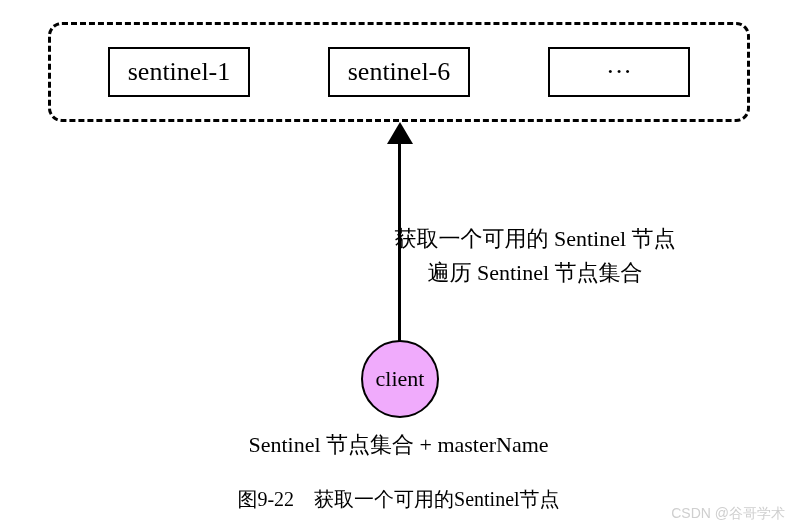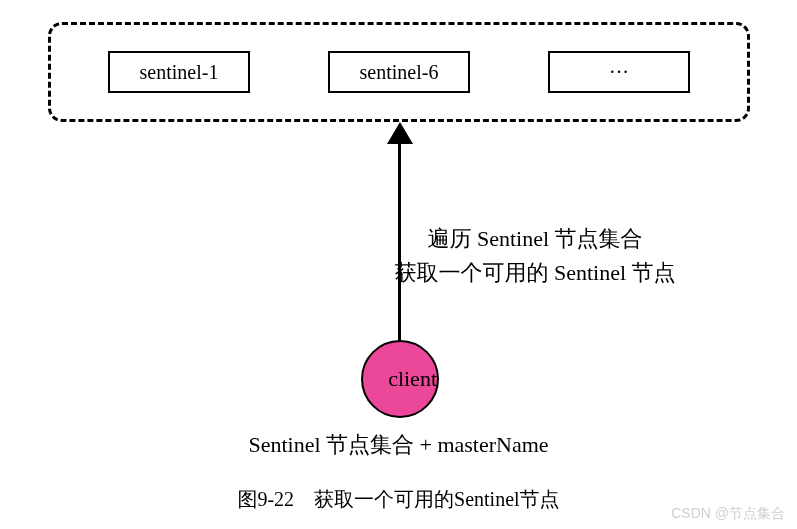--- a/index.html
+++ b/index.html
@@ -19,26 +19,26 @@
     border: 3px dashed #000;
     border-radius: 14px;
     display: flex;
     align-items: center;
     justify-content: space-around;
     padding: 0 18px;
   }
   .node-box {
     border: 2px solid #000;
     background: #fff;
-    height: 42px;
+    height: 50px;
     width: 142px;
     display: flex;
     align-items: center;
     justify-content: center;
-    font-size: 20px;
+    font-size: 26px;
   }
   .arrow-line {
     position: absolute;
     left: 398px;
     top: 129px;
     width: 3px;
     height: 212px;
     background: #000;
   }
   .arrow-head {
@@ -61,24 +61,24 @@
     text-align: center;
   }
   .client-circle {
     position: absolute;
     left: 361px;
     top: 340px;
     width: 78px;
     height: 78px;
     border: 2px solid #000;
     border-radius: 50%;
-    background: #ec4899;
+    background: #f0abfc;
     display: flex;
     align-items: center;
-    justify-content: flex-end;
+    justify-content: center;
     font-size: 22px;
   }
   .below-label {
     position: absolute;
     left: 0;
     top: 430px;
     width: 797px;
     text-align: center;
     font-size: 22px;
   }
@@ -105,25 +105,25 @@
 <div class="dashed-container">
   <div class="node-box">sentinel-1</div>
   <div class="node-box">sentinel-6</div>
   <div class="node-box">···</div>
 </div>
 
 <div class="arrow-head"></div>
 <div class="arrow-line"></div>
 
 <div class="annotation">
+  <div>获取一个可用的 Sentinel 节点</div>
   <div>遍历 Sentinel 节点集合</div>
-  <div>获取一个可用的 Sentinel 节点</div>
 </div>
 
 <div class="client-circle">
   <span>client</span>
 </div>
 
 <div class="below-label">Sentinel 节点集合 + masterName</div>
 
 <div class="caption">图9-22　获取一个可用的Sentinel节点</div>
 
-<div class="watermark">CSDN @节点集合</div>
+<div class="watermark">CSDN @谷哥学术</div>
 
 </body></html>

